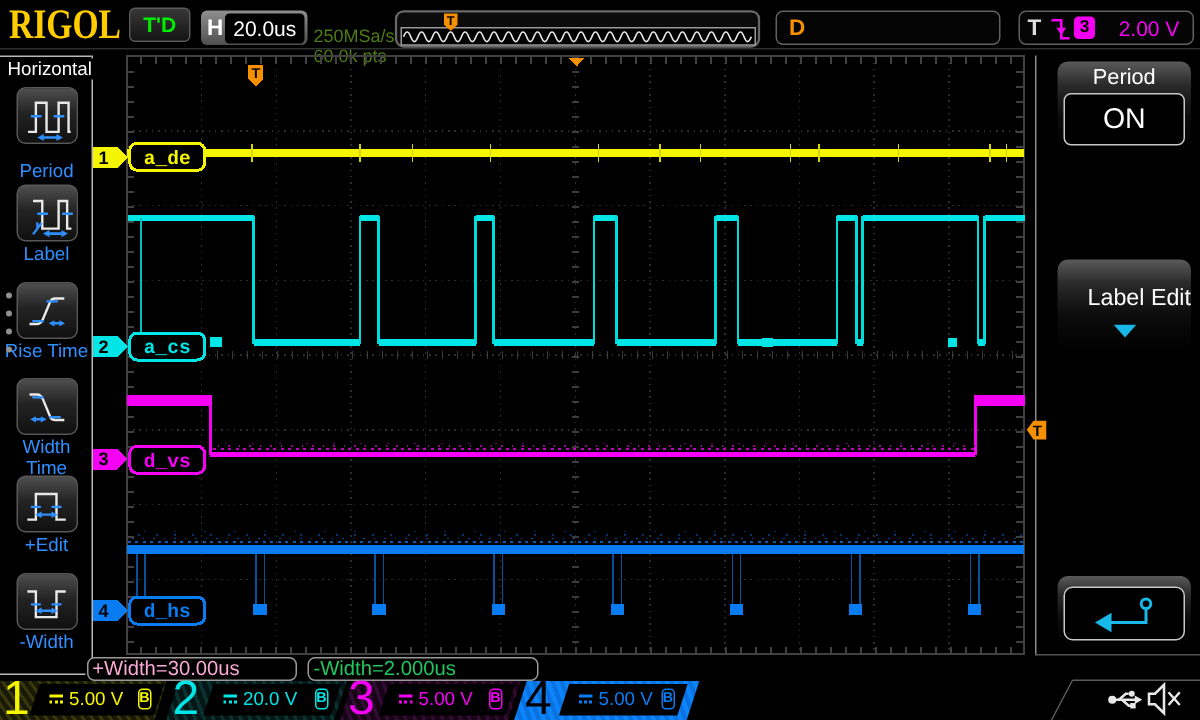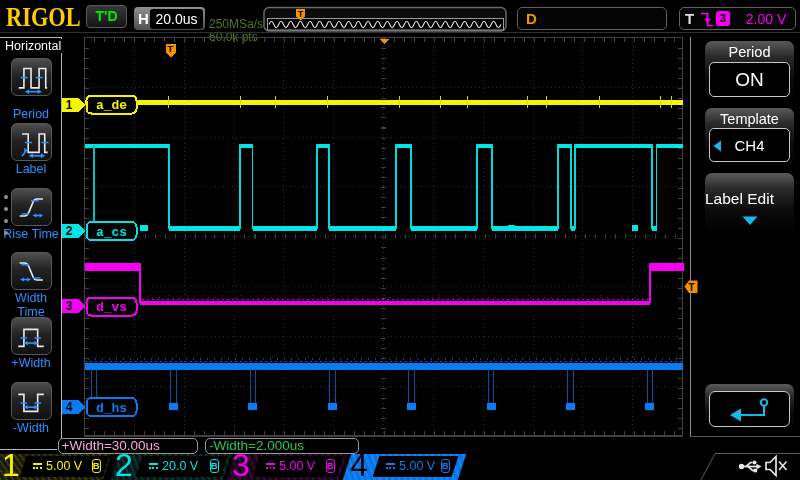--- a/index.html
+++ b/index.html
@@ -226,49 +226,41 @@
         <polygon points="19,28 15,25.8 15,30.2" fill="#2e8fff"></polygon>
       </svg></div>
 <div class="a blab" style="top:291px">Width Time</div>
 <div class="a btn" style="top:317px"><svg width="39" height="36" viewBox="0 0 39 38">
         <path d="M5.5,30 H11.5 V12 H26 V30 H32.5" stroke="#e8e8e8" stroke-width="1.7" fill="none"></path>
 <path d="M8,21 H15 M22.5,21 H29.5" stroke="#2e8fff" stroke-width="1.6"></path>
 <path d="M14,26.5 H24" stroke="#2e8fff" stroke-width="1.7"></path>
 <polygon points="11,26.5 15.5,24.2 15.5,28.8" fill="#2e8fff"></polygon>
         <polygon points="27,26.5 22.5,24.2 22.5,28.8" fill="#2e8fff"></polygon>
       </svg></div>
-<div class="a blab" style="top:356px">+Width</div>
+<div class="a blab" style="top:356px">+Edit</div>
 <div class="a btn" style="top:382px"><svg width="39" height="36" viewBox="0 0 39 38">
         <path d="M5.5,12 H11.5 V30 H26 V12 H32.5" stroke="#e8e8e8" stroke-width="1.7" fill="none"></path>
 <path d="M8,21 H15 M22.5,21 H29.5" stroke="#2e8fff" stroke-width="1.6"></path>
 <path d="M14,25.5 H24" stroke="#2e8fff" stroke-width="1.7"></path>
 <polygon points="11,25.5 15.5,23.2 15.5,27.8" fill="#2e8fff"></polygon>
         <polygon points="27,25.5 22.5,23.2 22.5,27.8" fill="#2e8fff"></polygon>
       </svg></div>
 <div class="a blab" style="top:421px">-Width</div>
 <div class="a dot" style="top:195px"></div>
 <div class="a dot" style="top:207px"></div>
 <div class="a dot" style="top:219px"></div>
 <div class="a dot" style="top:231px"></div>
 <div class="a" id="rsb-left"></div>
     <div class="a" id="rsb-bot"></div>
 <div class="a mi" style="top:41px;height:60px">
       <div class="hdr">Period</div>
 <div class="opt" style="top:20.5px;height:35px;font-size:19px;line-height:34px">ON</div>
     </div>
-<div class="a mi" style="top:107.5px;height:59px">
-      <div class="hdr">Template</div>
-<div class="opt" style="top:20.5px;height:34px;font-size:15px;line-height:33px">CH4
-<svg style="position:absolute;left:3px;top:11px" width="9" height="12" viewBox="0 0 9 12">
-          <polygon points="8,0.5 8,11.5 0.5,6" fill="#18b8e8"></polygon>
-        </svg>
-</div>
-    </div>
 <div class="a mi" style="top:173px;height:61px">
-<div style="position:absolute;top:17px;width:100%;text-align:left;font-size:15.5px;color:#fff">Label Edit</div>
+<div style="position:absolute;top:17px;width:100%;text-align:right;font-size:15.5px;color:#fff">Label Edit</div>
 <svg style="position:absolute;left:37px;top:43px" width="16" height="10" viewBox="0 0 16 10">
         <polygon points="0.5,0.5 15.5,0.5 8,9" fill="#18b8e8"></polygon>
       </svg>
     </div>
 <div class="a mi" style="top:384px;height:47px">
 <div class="opt" style="top:7px;height:36px;border-width:1.5px;border-radius:6px">
 <svg style="position:absolute;left:18px;top:5px" width="46" height="26" viewBox="0 0 46 26">
 <circle cx="36" cy="5.5" r="3.2" fill="none" stroke="#18b8e8" stroke-width="2"></circle>
 <path d="M36,9 V18 H12" stroke="#18b8e8" stroke-width="2" fill="none"></path>
 <polygon points="13,11.5 13,24.5 2,18" fill="#18b8e8"></polygon>

